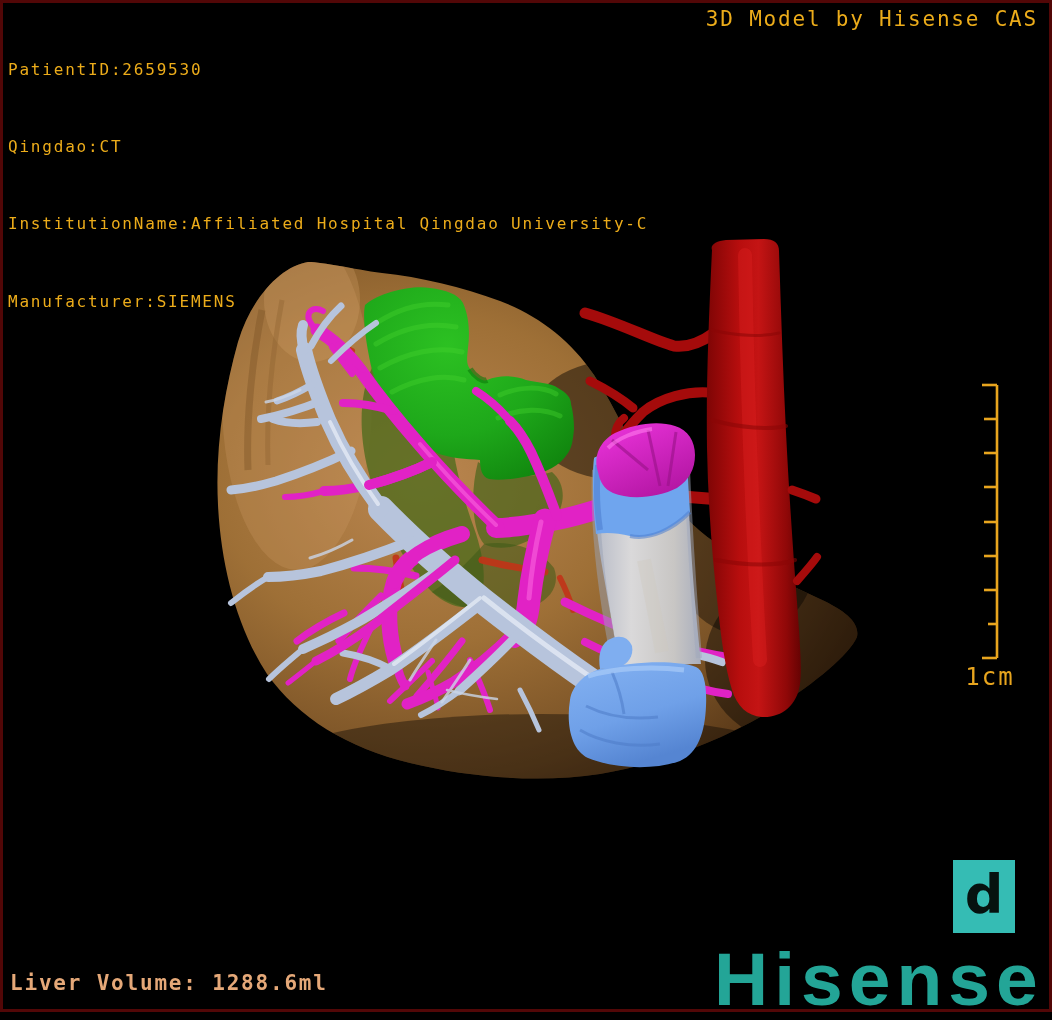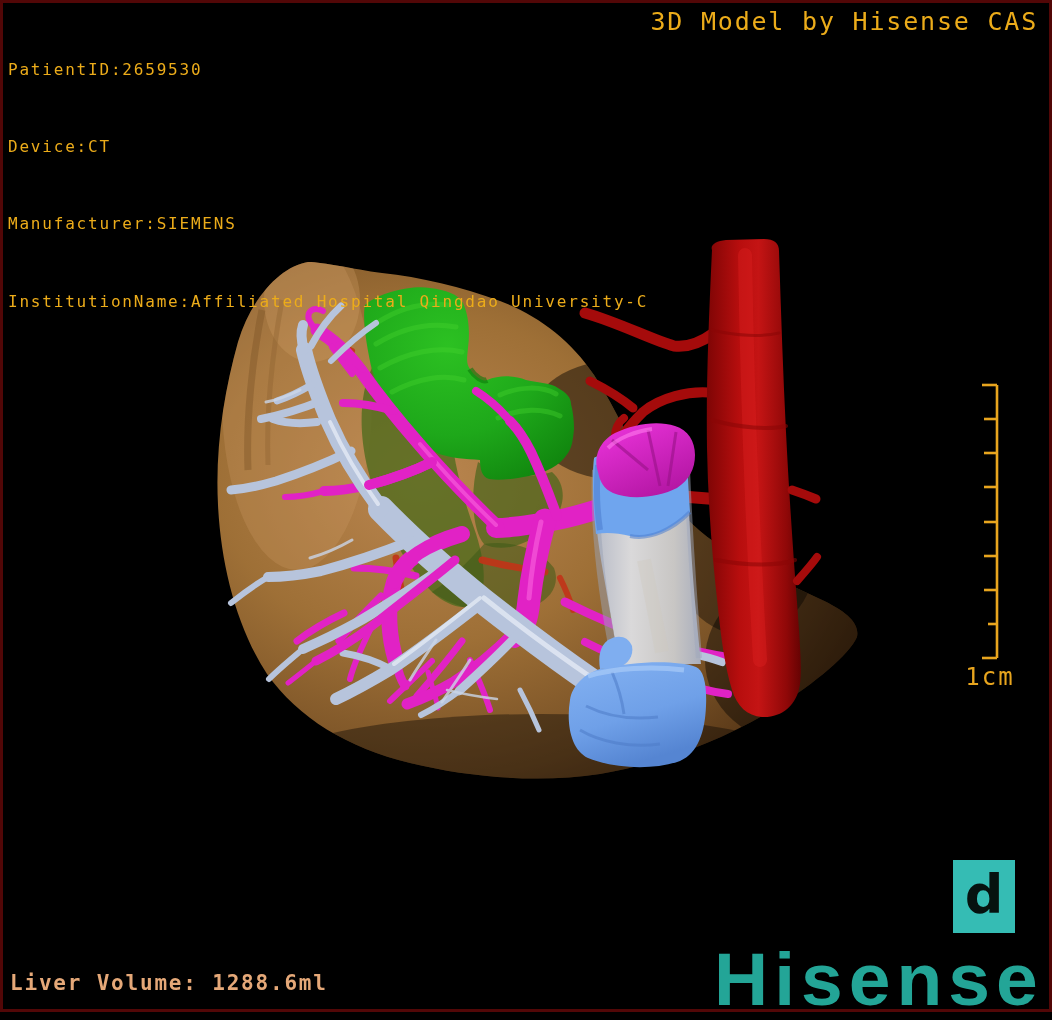--- a/index.html
+++ b/index.html
@@ -11,21 +11,21 @@
     position:absolute;left:0;top:0;width:1052px;height:1012px;
     border:3px solid #520707;box-sizing:border-box;pointer-events:none;z-index:40;
   }
   #model{position:absolute;left:0;top:0;z-index:5;}
   .patient-info{
     position:absolute;left:8px;top:5px;z-index:30;
     color:#ECAC1A;font-size:16px;line-height:25.8px;letter-spacing:1.8px;white-space:pre;
   }
   .watermark{
     position:absolute;right:14px;top:7px;z-index:30;
-    color:#ECAC1A;font-size:25px;letter-spacing:1.8px;white-space:pre;
+    color:#ECAC1A;font-size:21px;letter-spacing:1.8px;white-space:pre;
   }
   .liver-volume{
     position:absolute;left:10px;top:971px;z-index:30;
     color:#E5A878;font-size:21px;letter-spacing:1.8px;white-space:pre;font-weight:bold;
   }
   .scale-assembly{position:absolute;left:950px;top:376px;width:80px;z-index:30;}
   .scale-label{
     position:absolute;left:0;top:287px;width:80px;text-align:center;
     color:#E8A51E;font-size:24px;letter-spacing:2px;
   }
@@ -280,23 +280,23 @@
         <path d="M580,730 C600,742 630,748 660,744"></path>
         <path d="M586,706 C606,716 632,720 658,717"></path>
         <path d="M612,672 C618,686 622,700 624,714"></path>
       </g>
       <path d="M588,676 C614,668 652,666 684,670" stroke="#A8CBF8" stroke-width="5" fill="none" opacity="0.7"></path>
     </g>
   </svg>
 
   <div class="patient-info">
     <div>PatientID:2659530</div>
-    <div>Device:CT</div>
+    <div>Qingdao:CT</div>
+    <div>InstitutionName:Affiliated Hospital Qingdao University-C</div>
     <div>Manufacturer:SIEMENS</div>
-    <div>InstitutionName:Affiliated Hospital Qingdao University-C</div>
   </div>
 
   <div class="watermark">3D Model by Hisense CAS</div>
 
   <div class="scale-assembly">
     <svg width="80" height="292" viewBox="0 0 80 292">
       <g stroke="#E8A51E" stroke-width="2.6" stroke-linecap="butt">
         <line x1="47" y1="9" x2="47" y2="282"></line>
         <line x1="32" y1="9" x2="47" y2="9"></line>
         <line x1="34" y1="43" x2="47" y2="43"></line>

